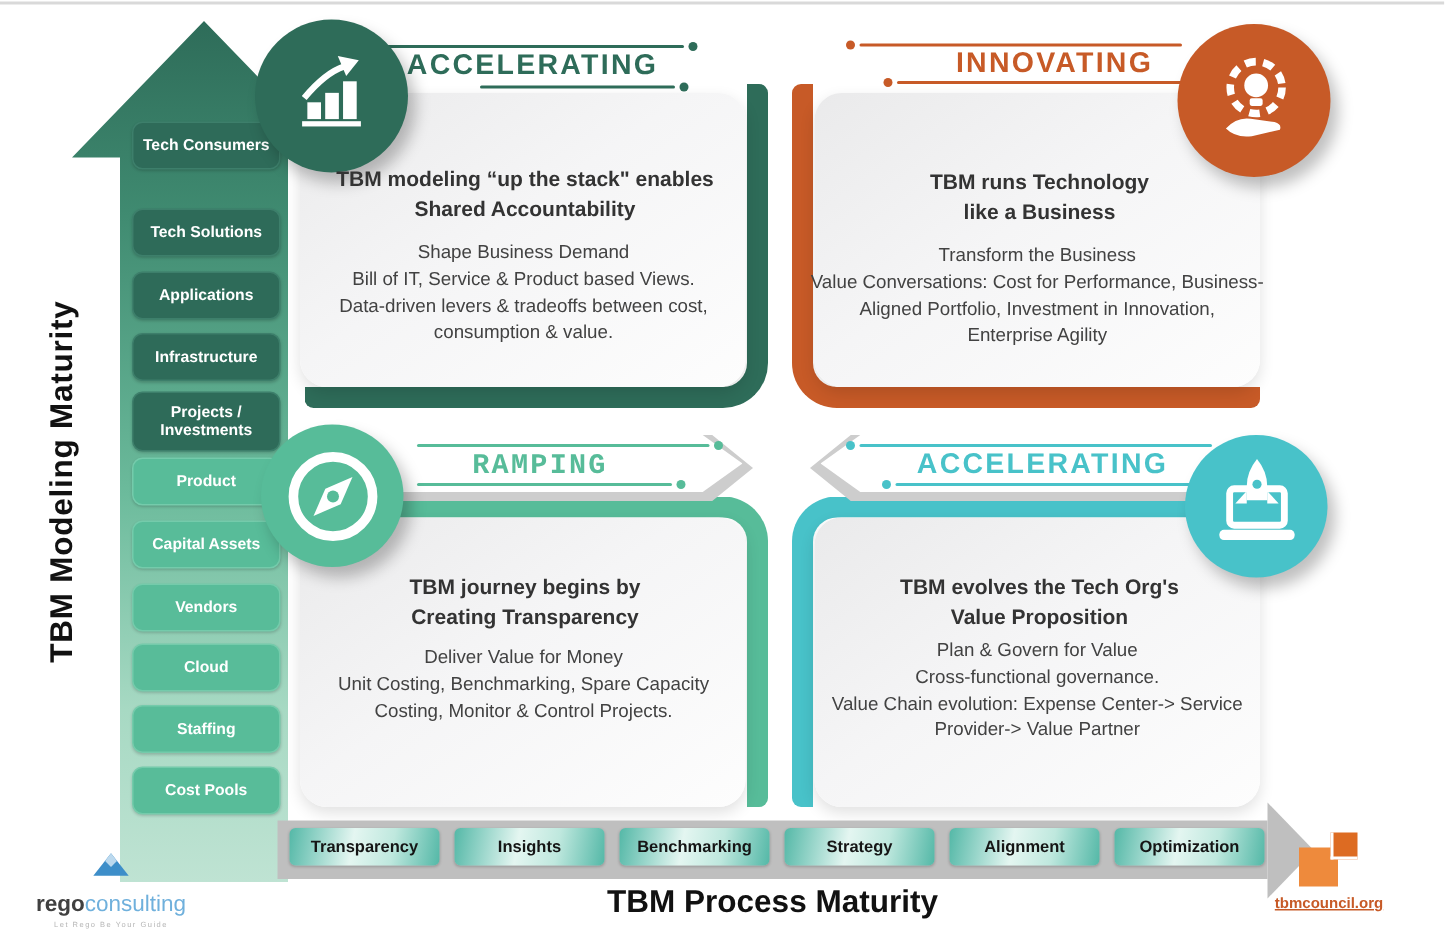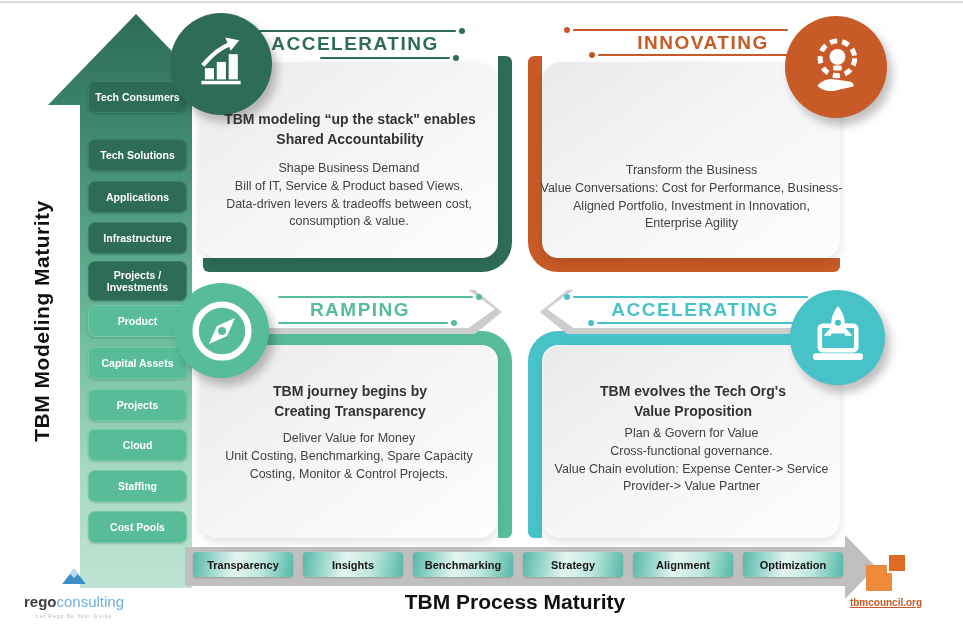--- a/index.html
+++ b/index.html
@@ -56,21 +56,21 @@
 
   .icon-circle{border-radius:50%;box-shadow:5px 7px 10px rgba(0,0,0,.25);display:flex;
     align-items:center;justify-content:center;}
   #icon-tl{left:170px;top:13px;width:102px;height:102px;background:#2E6C59;}
   #icon-tr{left:785px;top:16px;width:102px;height:102px;background:#C75A27;}
   #icon-bl{left:174px;top:283px;width:95px;height:95px;background:#57BC99;}
   #icon-br{left:790px;top:290px;width:95px;height:95px;background:#48C2C9;}
 
   
   .ribbon{width:302px;height:44px;}
-  #ribbon-bl{left:200px;top:290px;}
+  #ribbon-bl{left:200px;top:290px;font-family:Liberation Mono, monospace;}
   #ribbon-br{left:540px;top:290px;}
   .rib-gray{position:absolute;inset:0;background:#cdcdcd;}
   .rib-white{position:absolute;background:#fff;}
   #ribbon-bl .rib-gray,#ribbon-bl .rib-white{clip-path:polygon(0 0,91% 0,100% 50%,91% 100%,0 100%);}
   #ribbon-br .rib-gray,#ribbon-br .rib-white{clip-path:polygon(9% 0,100% 0,100% 100%,9% 100%,0 50%);}
   #ribbon-bl .rib-white{left:0;top:0;right:7px;bottom:6px;}
   #ribbon-br .rib-white{left:7px;top:0;right:0;bottom:6px;}
 
   
   #proc-shaft{left:185px;top:547px;width:660px;height:39px;background:#BFBFBF;}
@@ -105,21 +105,21 @@
   <div class="abs" id="up-arrow"></div>
 
   <div class="abs stack-item tone-dark" style="top:81px">Tech Consumers</div>
   <div class="abs stack-item tone-dark" style="top:139px">Tech Solutions</div>
   <div class="abs stack-item tone-dark" style="top:181px">Applications</div>
   <div class="abs stack-item tone-dark" style="top:222px">Infrastructure</div>
   <div class="abs stack-item tone-dark" style="top:261px;height:38px">Projects /
 Investments</div>
   <div class="abs stack-item tone-light" style="top:305px">Product</div>
   <div class="abs stack-item tone-light" style="top:347px">Capital Assets</div>
-  <div class="abs stack-item tone-light" style="top:389px">Projects</div>
+  <div class="abs stack-item tone-light" style="top:389px">Vendors</div>
   <div class="abs stack-item tone-light" style="top:470px">Staffing</div>
   <div class="abs stack-item tone-light" style="top:429px">Cloud</div>
   <div class="abs stack-item tone-light" style="top:511px">Cost Pools</div>
 
   <div class="abs frame" id="frame-tl"></div>
   <div class="abs frame" id="frame-tr"></div>
   <div class="abs frame" id="frame-bl"></div>
   <div class="abs frame" id="frame-br"></div>
 
   <div class="abs card" id="card-tl"></div>
@@ -195,20 +195,22 @@
     </svg>
   </div>
 
   <div class="abs q-heading" style="left:205px;top:110px;width:290px">TBM modeling “up the stack" enables
 Shared Accountability</div>
   <div class="abs q-body" style="left:203px;top:160px;width:292px">Shape Business Demand
 Bill of IT, Service &amp; Product based Views.
 Data-driven levers &amp; tradeoffs between cost,
 consumption &amp; value.</div>
 
+  <div class="abs q-heading" style="left:548px;top:112px;width:290px">TBM runs Technology
+like a Business</div>
   <div class="abs q-body" style="left:538px;top:162px;width:307px">Transform the Business
 Value Conversations: Cost for Performance, Business-
 Aligned Portfolio, Investment in Innovation,
 Enterprise Agility</div>
 
   <div class="abs q-heading" style="left:205px;top:382px;width:290px">TBM journey begins by
 Creating Transparency</div>
   <div class="abs q-body" style="left:203px;top:430px;width:292px">Deliver Value for Money
 Unit Costing, Benchmarking, Spare Capacity
 Costing, Monitor &amp; Control Projects.</div>

